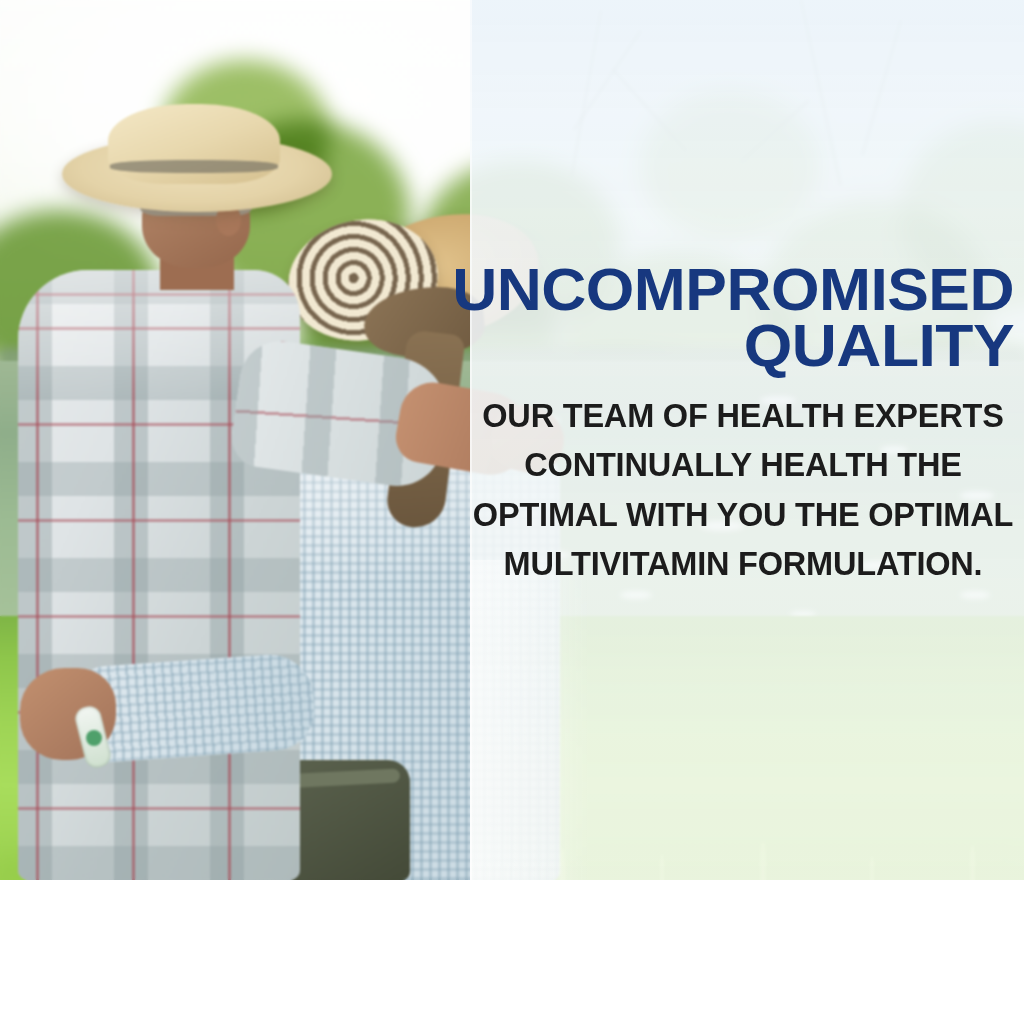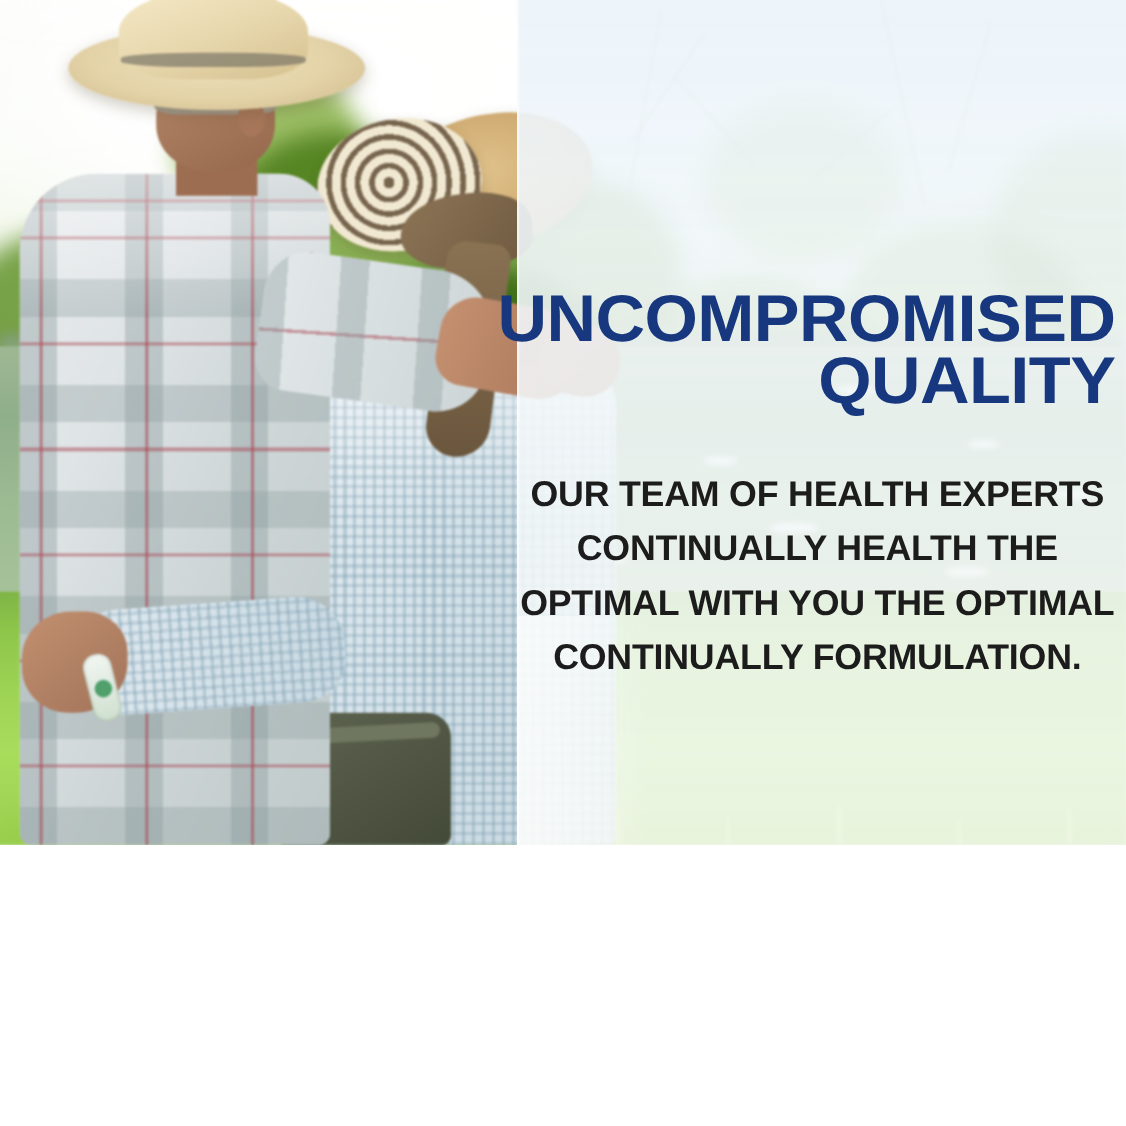--- a/index.html
+++ b/index.html
@@ -7,21 +7,21 @@
 
   html, body {
     width:1024px; height:1024px;
     overflow:hidden;
     background:#ffffff;
     font-family:"Liberation Sans", sans-serif;
   }
 
   #stage {
     position:relative;
-    width:1024px; height:768px;
+    width:1024px; height:880px;
     overflow:hidden;
     background:#eef3f6;
   }
 
   
   .photo { position:absolute; inset:0; overflow:hidden; }
 
   
   .sky {
     position:absolute; left:0; top:0; width:100%; height:40%;
@@ -329,21 +329,20 @@
   .headline .hl-line { display:block; }
 
   .body-copy {
     position:absolute; left:462px; top:392px; width:562px;
     text-align:center;
     color:#1c1c1c;
     font-weight:700;
     font-size:32.5px;
     line-height:1.52;
     letter-spacing:-.2px;
-    margin-top:33px;
   }
   .body-copy .bl { display:block; white-space:nowrap; }
 
   
   .logo { position:absolute; left:700px; top:850px; width:310px; height:140px; }
   .logo svg { display:block; width:310px; height:140px; overflow:visible; }
   .wm { font-family:"Liberation Sans", sans-serif; fill:#1d3c85; }
   .wm-cardio { font-size:55px; font-weight:700; letter-spacing:-1.6px; }
   .wm-tabs   { font-size:55px; font-weight:400; letter-spacing:-1.2px; }
 </style>
@@ -462,17 +461,17 @@
 
   <div class="headline">
     <span class="hl-line">UNCOMPROMISED</span>
     <span class="hl-line">QUALITY</span>
   </div>
 
   <div class="body-copy">
     <span class="bl">OUR TEAM OF HEALTH EXPERTS</span>
     <span class="bl">CONTINUALLY HEALTH THE</span>
     <span class="bl">OPTIMAL WITH YOU THE OPTIMAL</span>
-    <span class="bl">CONTINUALLY FORMULATION.</span>
+    <span class="bl">MULTIVITAMIN FORMULATION.</span>
   </div>
 
 
 </div>
 
 </body></html>

